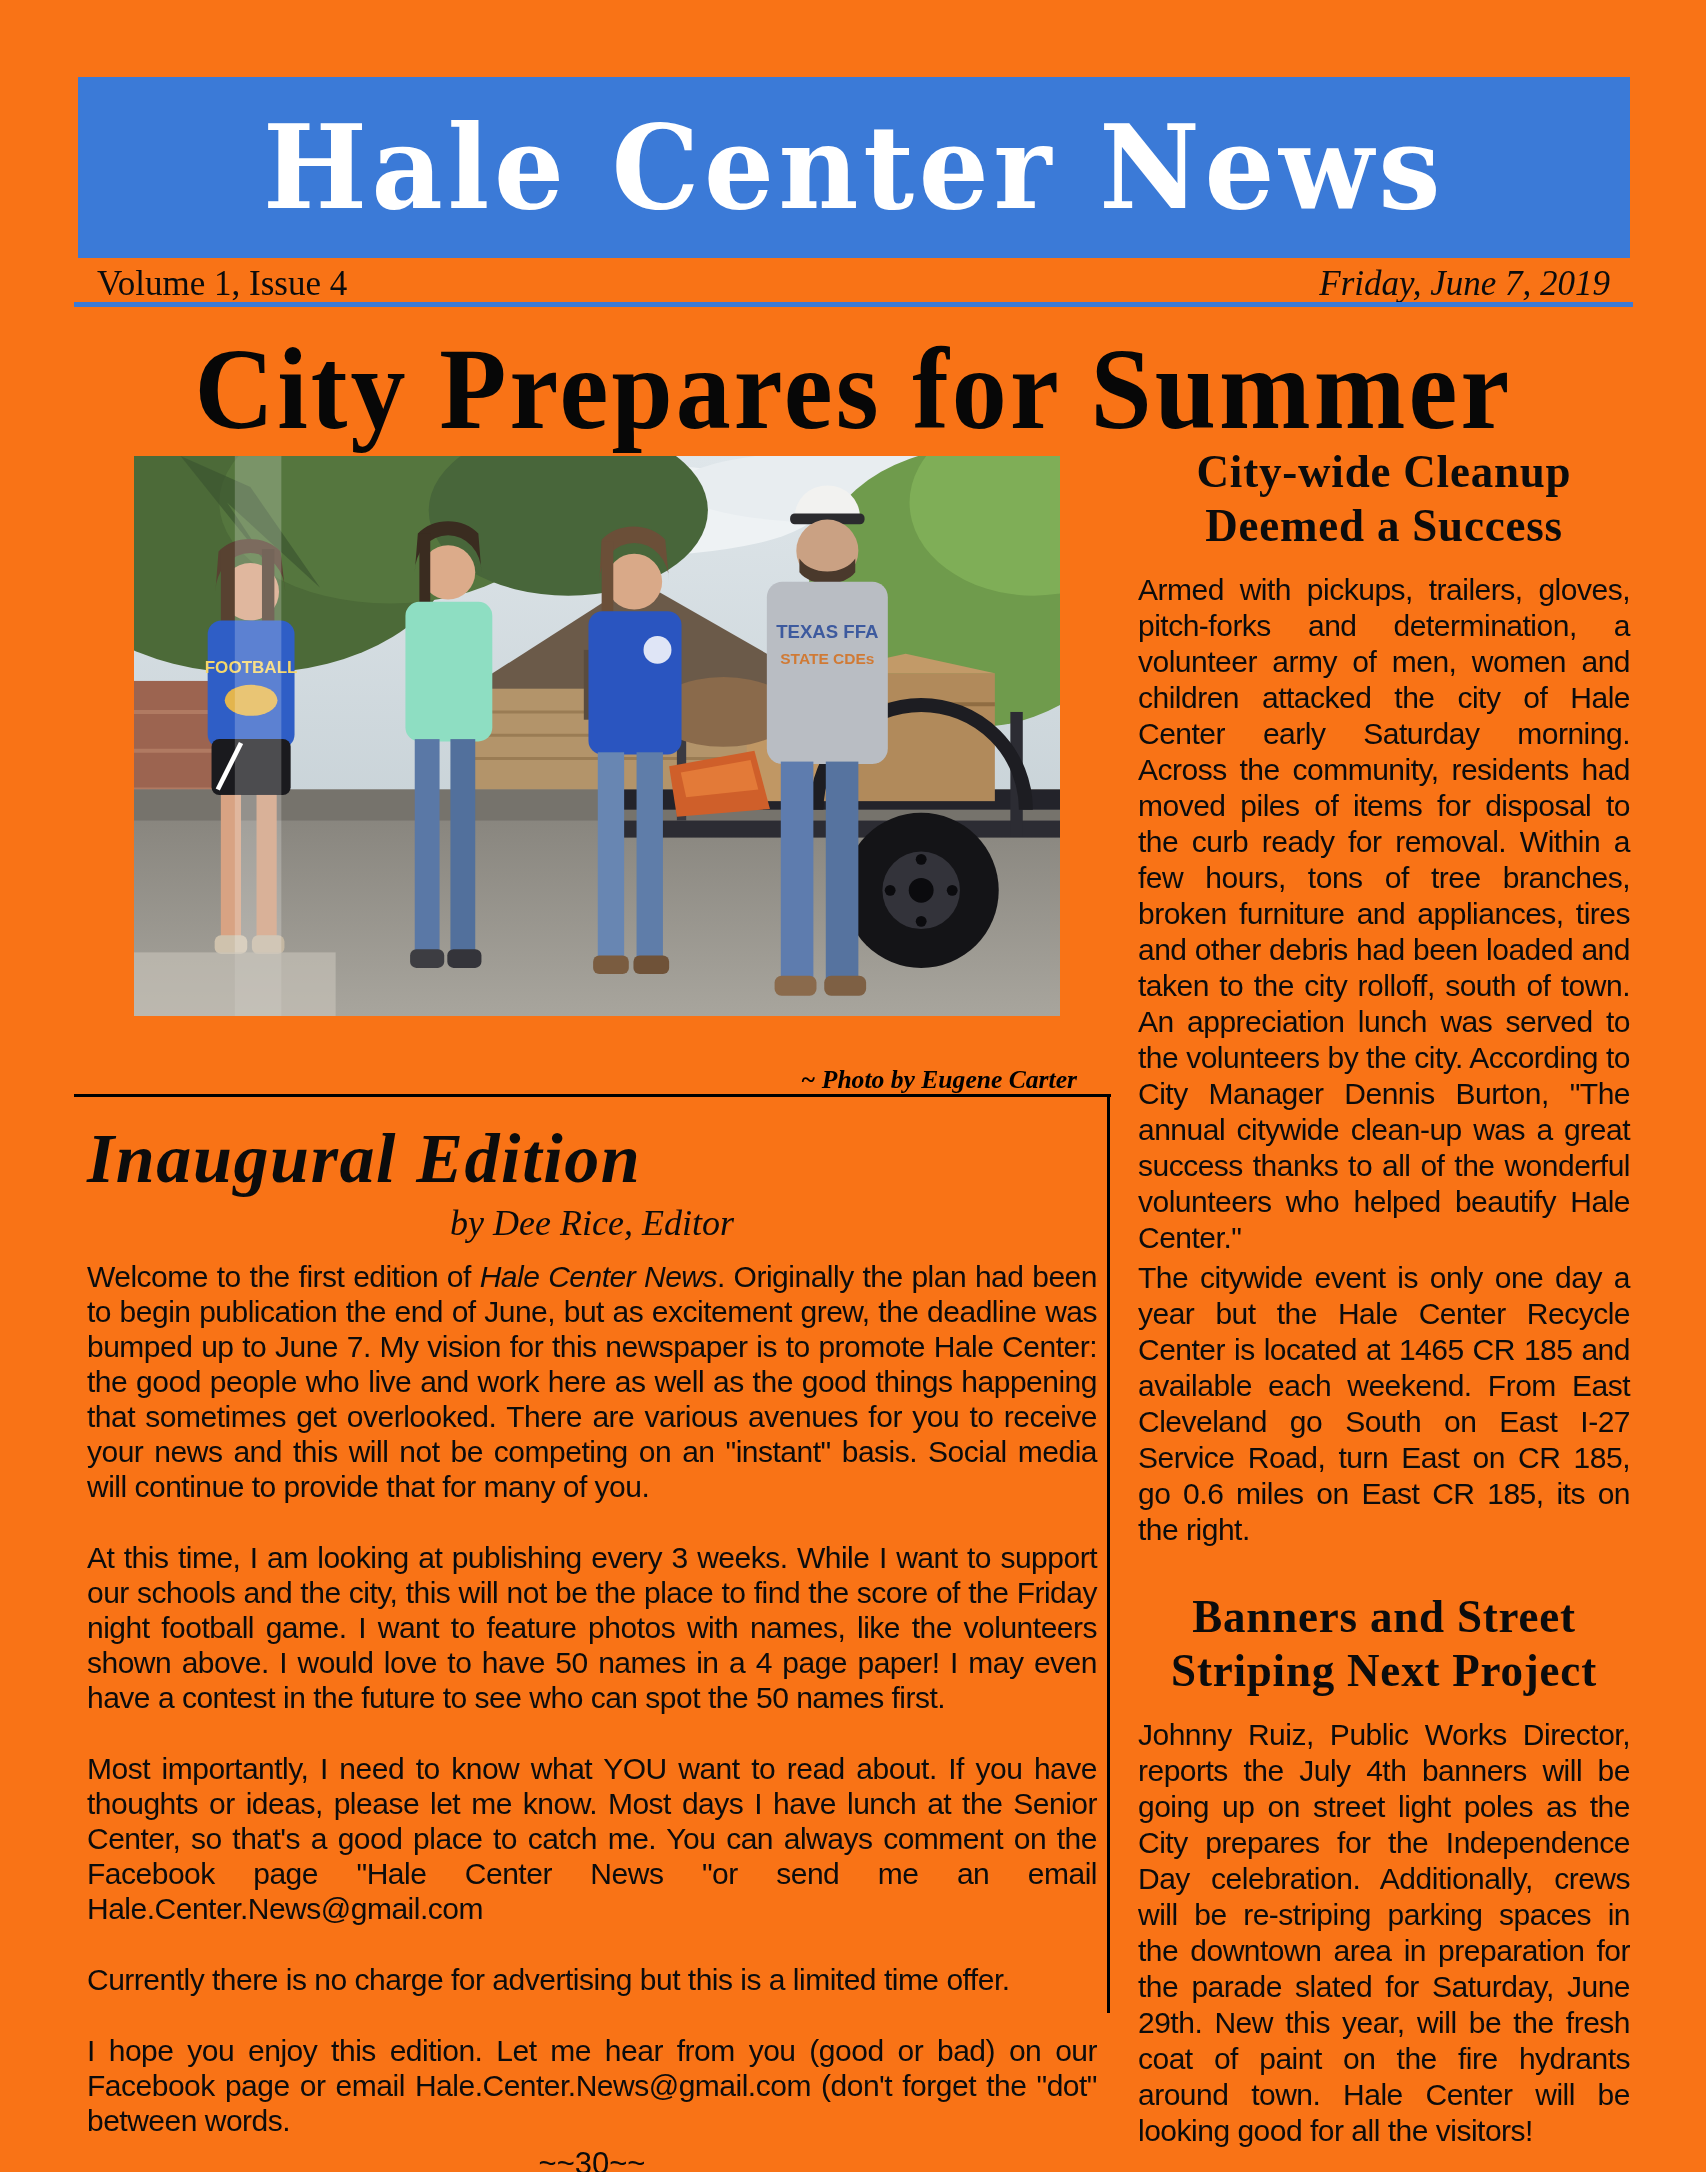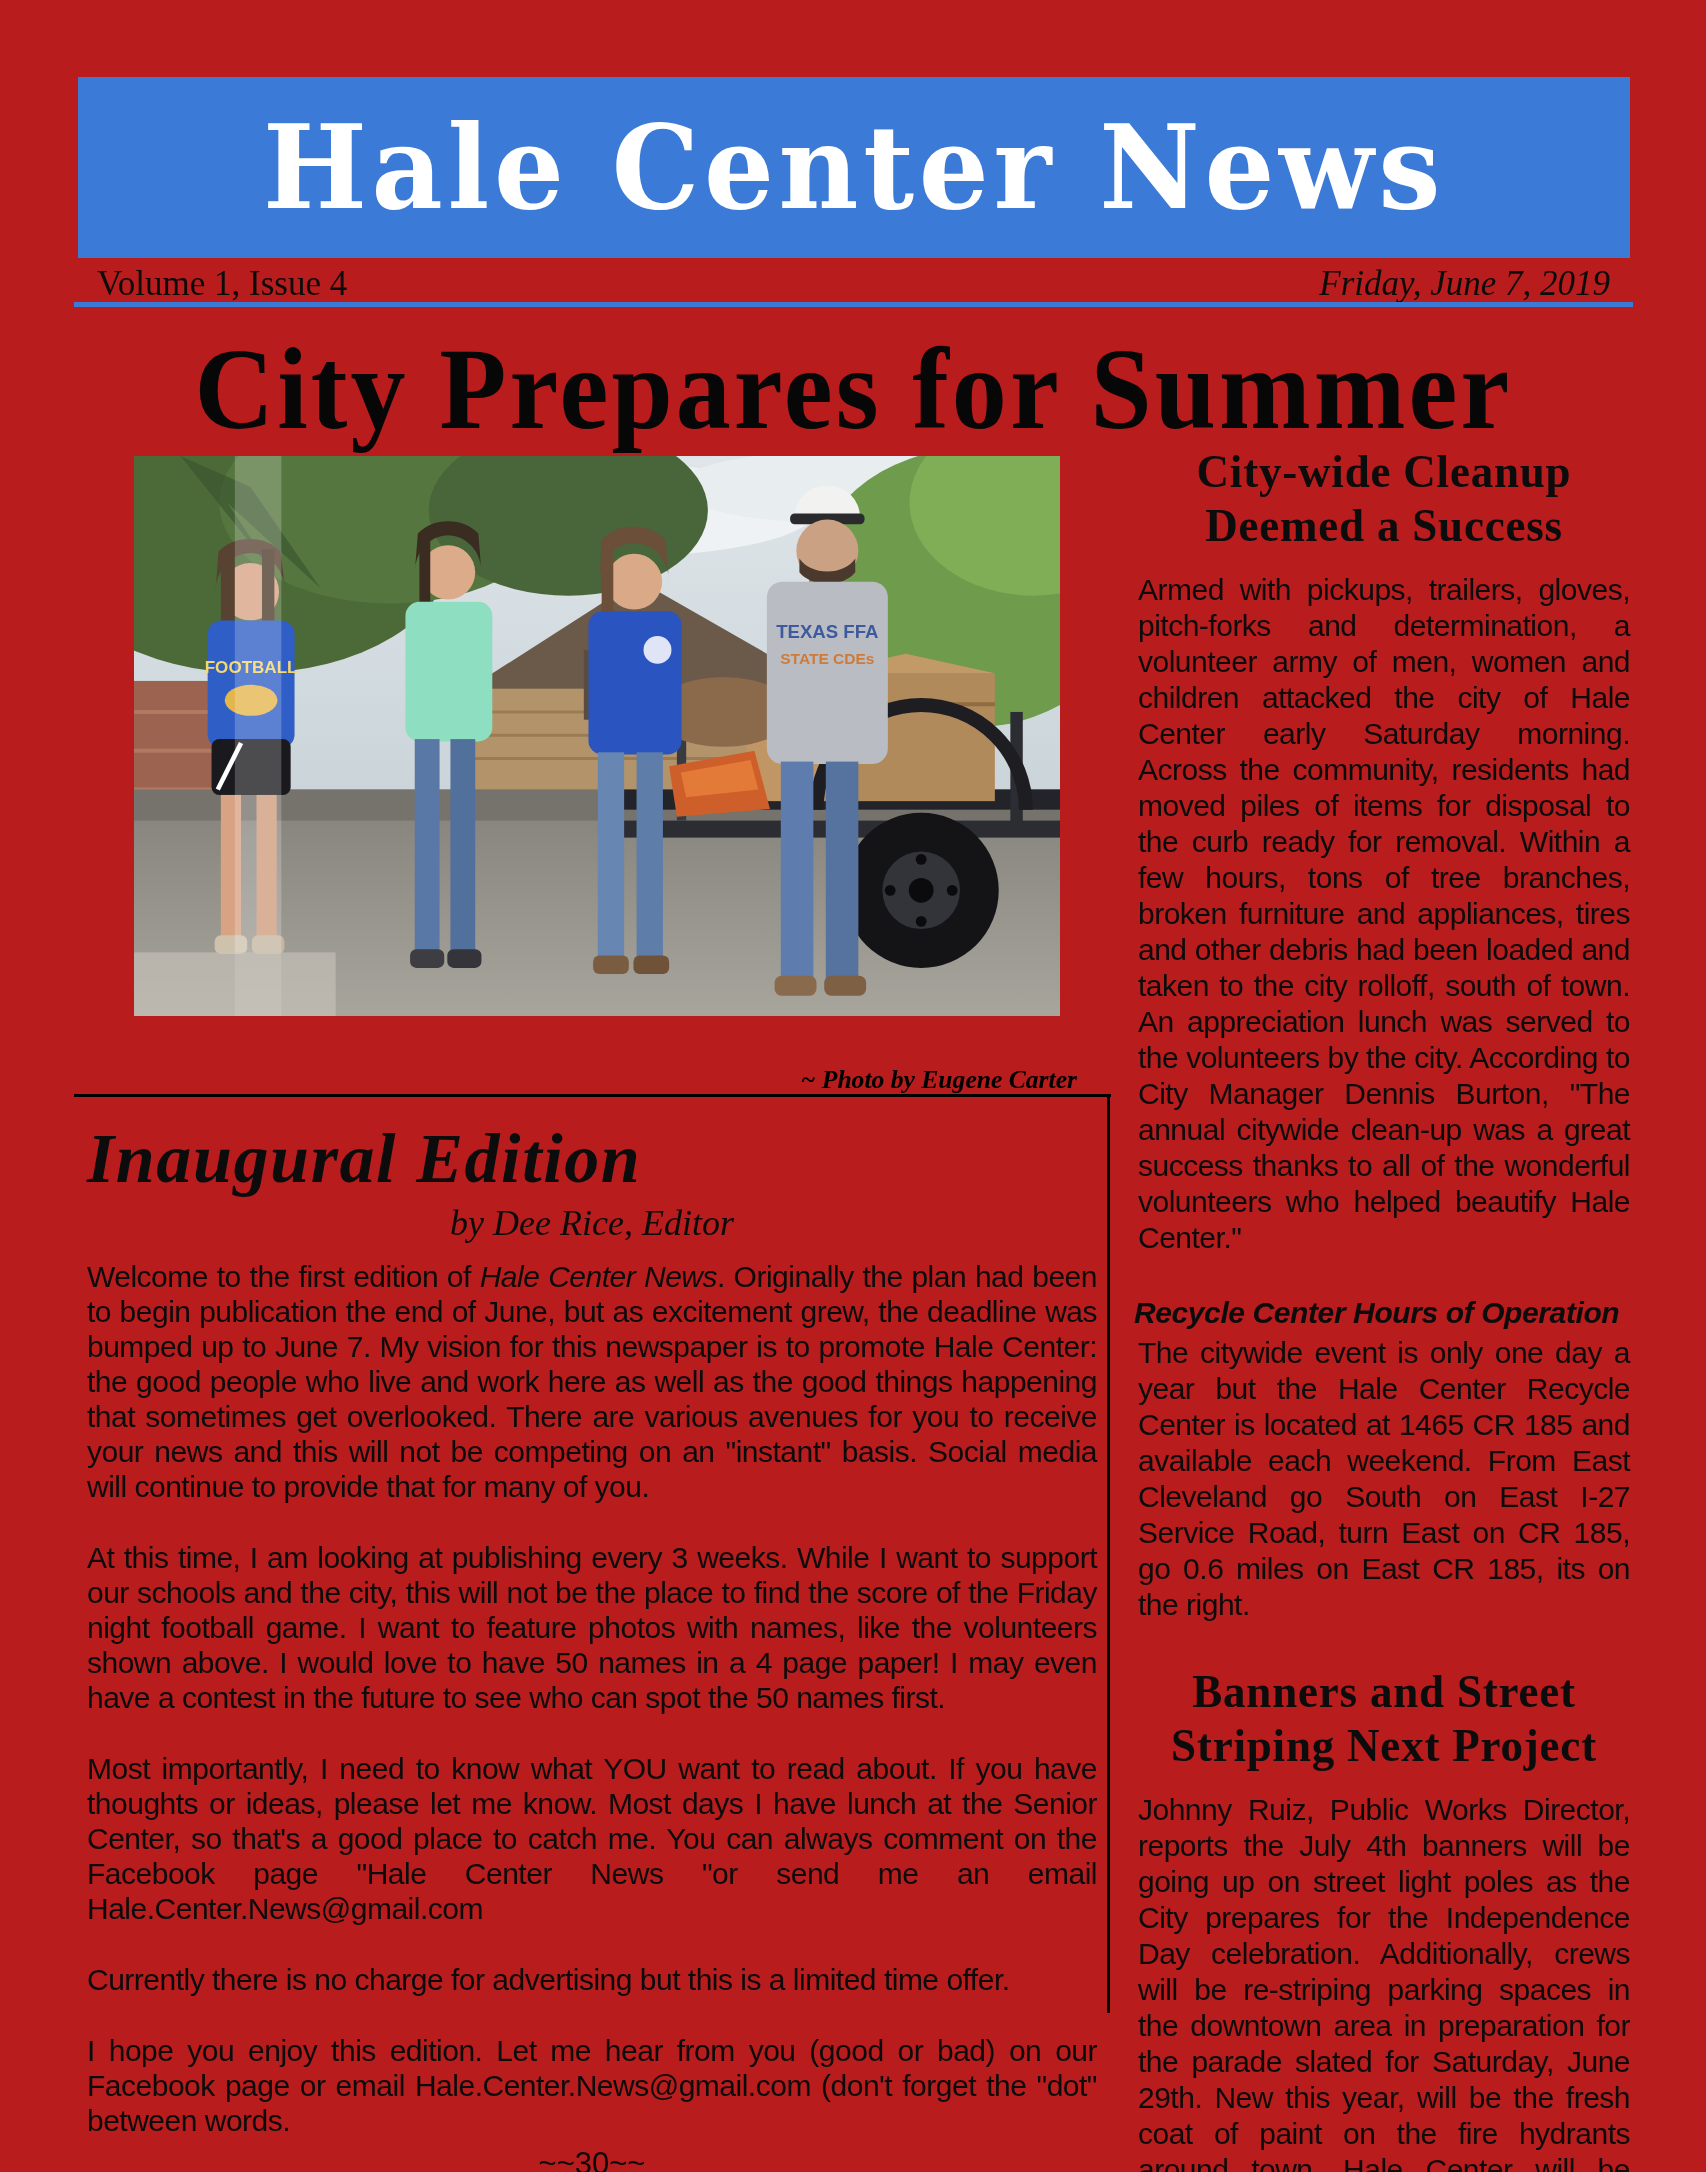--- a/index.html
+++ b/index.html
@@ -1,16 +1,16 @@
 <!DOCTYPE html>
 <html style="font-size:12.4px"><head>
 <meta charset="utf-8">
 <style>
   html,body{margin:0;padding:0;background:#ffffff;}
-  .page{position:relative;width:1707px;height:2172px;background:#b91c1c;overflow:hidden;
+  .page{position:relative;width:1707px;height:2172px;background:#f97316;overflow:hidden;
         font-family:"Liberation Sans",sans-serif;color:#0c0c0c;outline:0.8px solid #e6e6e6;}
 
   
   .banner{position:absolute;left:78px;top:77px;width:1552px;height:181px;
           display:flex;align-items:center;justify-content:center;}
   .banner h1{margin:0;font-family:"DejaVu Serif","Liberation Serif",serif;font-weight:700;
              font-size:110px;letter-spacing:4.7px;color:#ffffff;transform:scaleY(1.06);}
   .issue-row{position:absolute;left:97px;top:264px;width:1513px;height:37px;
              display:flex;justify-content:space-between;align-items:baseline;
              font-family:"Liberation Serif",serif;font-size:35px;}
@@ -199,20 +199,19 @@
         <p><span>Most importantly, I need to know what YOU want to read about. If you have thoughts or ideas, please let me know. Most days I have lunch at the Senior Center, so that's a good place to catch me. You can always comment on the Facebook page "Hale Center News "or  send me an email Hale.Center.News@gmail.com</span></p>
         <p><span>Currently there is no charge for advertising but this is a limited time offer.</span></p>
         <p><span>I hope you enjoy this edition. Let me hear from you (good or bad) on our Facebook page or email Hale.Center.News@gmail.com (don't forget the "dot" between words.</span></p>
       </div>
     <div class="thirty">~~30~~</div>
   </section>
 
   <aside class="right-col" id="right-sections">
       <h3 class="sec-head">City-wide Cleanup Deemed a Success</h3>
       <p>Armed with pickups, trailers, gloves,  pitch-forks and determination, a volunteer army of men, women and children attacked the city of Hale Center early Saturday morning. Across the community, residents had moved piles of items for disposal to the curb ready for removal. Within a few hours, tons of tree branches, broken furniture and appliances, tires and other debris had been loaded and taken to the city rolloff, south of town. An appreciation lunch was served to the volunteers by the city. According to City Manager Dennis Burton, "The annual citywide clean-up was a great success thanks to all of the wonderful volunteers who helped beautify Hale Center."</p>
-      <div class="sub-head">Recycle Center Hours of Operation</div>
       <p>The citywide event is only one day a year but the Hale Center Recycle Center is located at 1465 CR 185 and available each weekend. From East Cleveland go South on East I-27 Service Road, turn East on CR 185, go 0.6 miles on East CR 185, its on the right.</p>
       <h3 class="sec-head gap-top">Banners and Street Striping Next Project</h3>
       <p>Johnny Ruiz, Public Works Director, reports the July 4th banners will be going up on street light poles as the City prepares for the Independence Day celebration. Additionally, crews will be re-striping parking spaces in the downtown area in preparation for the parade slated for Saturday, June 29th. New this year, will be the fresh coat of paint on the fire hydrants around town. Hale Center will be looking good for all the visitors!</p>
     </aside>
 
 </div>
 
 
 </body></html>

